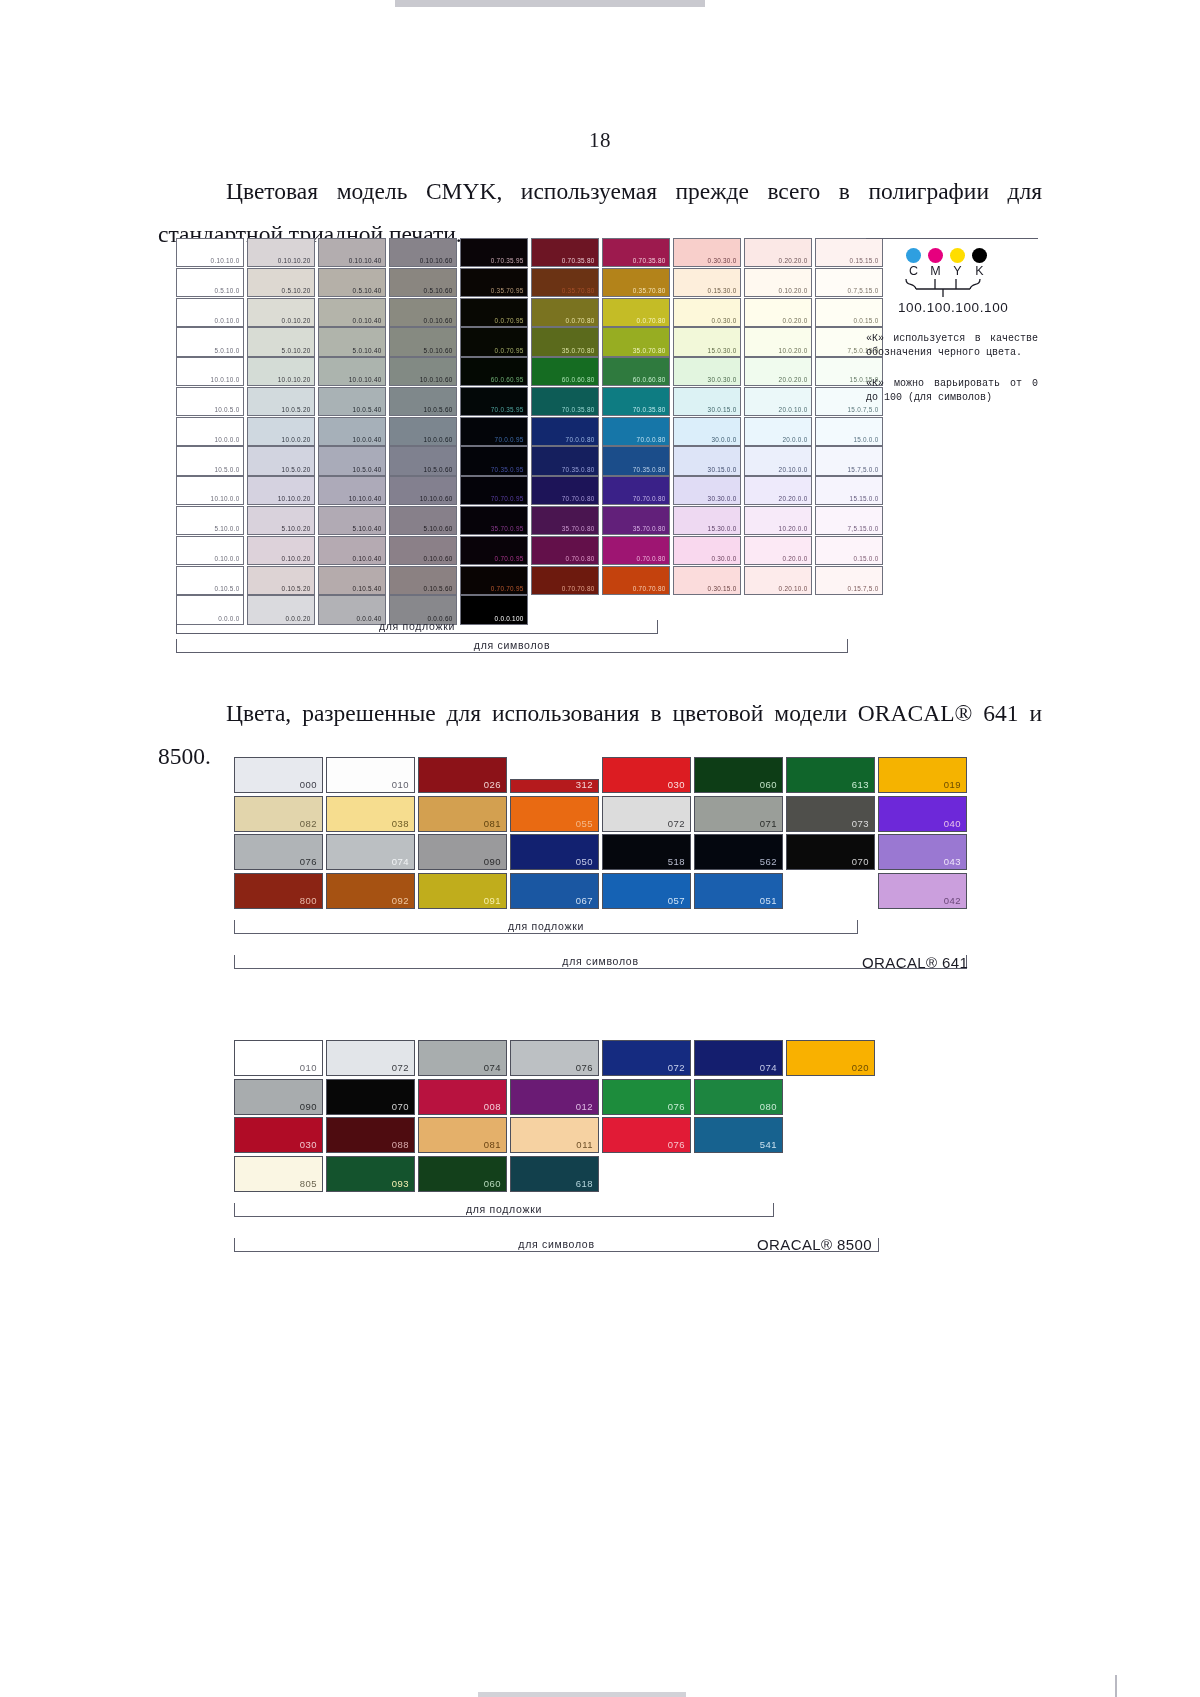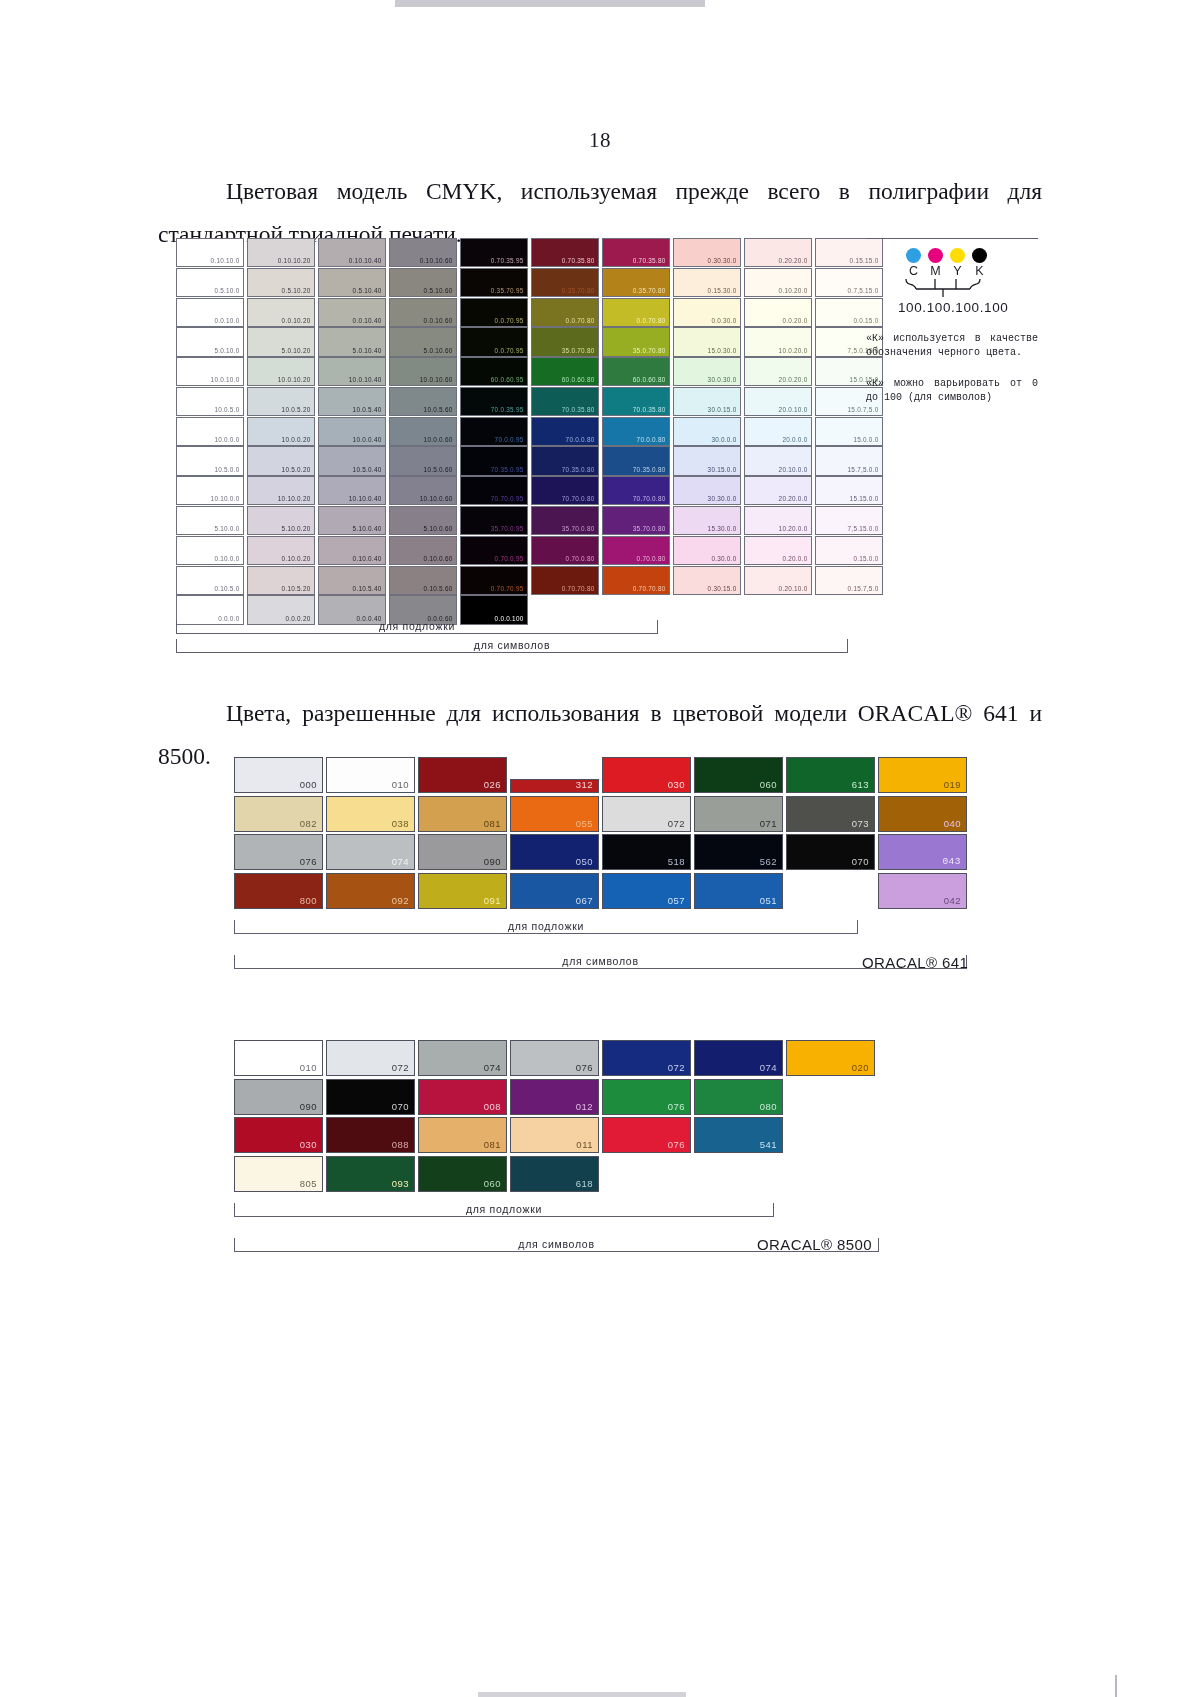--- a/index.html
+++ b/index.html
@@ -668,21 +668,21 @@
       </div>
       <div class="osw" style="background: rgb(220, 220, 220);">
         <span class="code" style="color: rgb(60, 60, 64);">072</span>
       </div>
       <div class="osw" style="background: rgb(154, 158, 153);">
         <span class="code" style="color: rgb(42, 45, 42);">071</span>
       </div>
       <div class="osw" style="background: rgb(79, 79, 75);">
         <span class="code" style="color: rgb(222, 222, 222);">073</span>
       </div>
-      <div class="osw" style="background: #a16207; text-align: center;">
+      <div class="osw" style="background: #6d28d9; text-align: center;">
         <span class="code" style="color: rgb(232, 194, 234);">040</span>
       </div>
       <div class="osw" style="background: rgb(176, 180, 183);">
         <span class="code" style="color: rgb(46, 49, 52);">076</span>
       </div>
       <div class="osw" style="background: rgb(187, 191, 194);">
         <span class="code" style="color: rgb(242, 244, 246);">074</span>
       </div>
       <div class="osw" style="background: rgb(154, 154, 156);">
         <span class="code" style="color: rgb(43, 43, 45);">090</span>
@@ -693,21 +693,21 @@
       <div class="osw" style="background: rgb(5, 7, 13);">
         <span class="code" style="color: rgb(185, 189, 208);">518</span>
       </div>
       <div class="osw" style="background: rgb(4, 7, 15);">
         <span class="code" style="color: rgb(176, 182, 204);">562</span>
       </div>
       <div class="osw" style="background: rgb(10, 10, 10);">
         <span class="code" style="color: rgb(207, 207, 207);">070</span>
       </div>
       <div class="osw" style="background: rgb(154, 120, 210);">
-        <span class="code" style="color: rgb(239, 230, 251); font-family: Liberation Mono, monospace;">043</span>
+        <span class="code" style="color: rgb(239, 230, 251);">043</span>
       </div>
       <div class="osw" style="background: rgb(139, 36, 20);">
         <span class="code" style="color: rgb(232, 184, 168);">800</span>
       </div>
       <div class="osw" style="background: rgb(166, 82, 18);">
         <span class="code" style="color: rgb(239, 200, 162);">092</span>
       </div>
       <div class="osw" style="background: rgb(192, 173, 28);">
         <span class="code" style="color: rgb(246, 240, 172);">091</span>
       </div>

